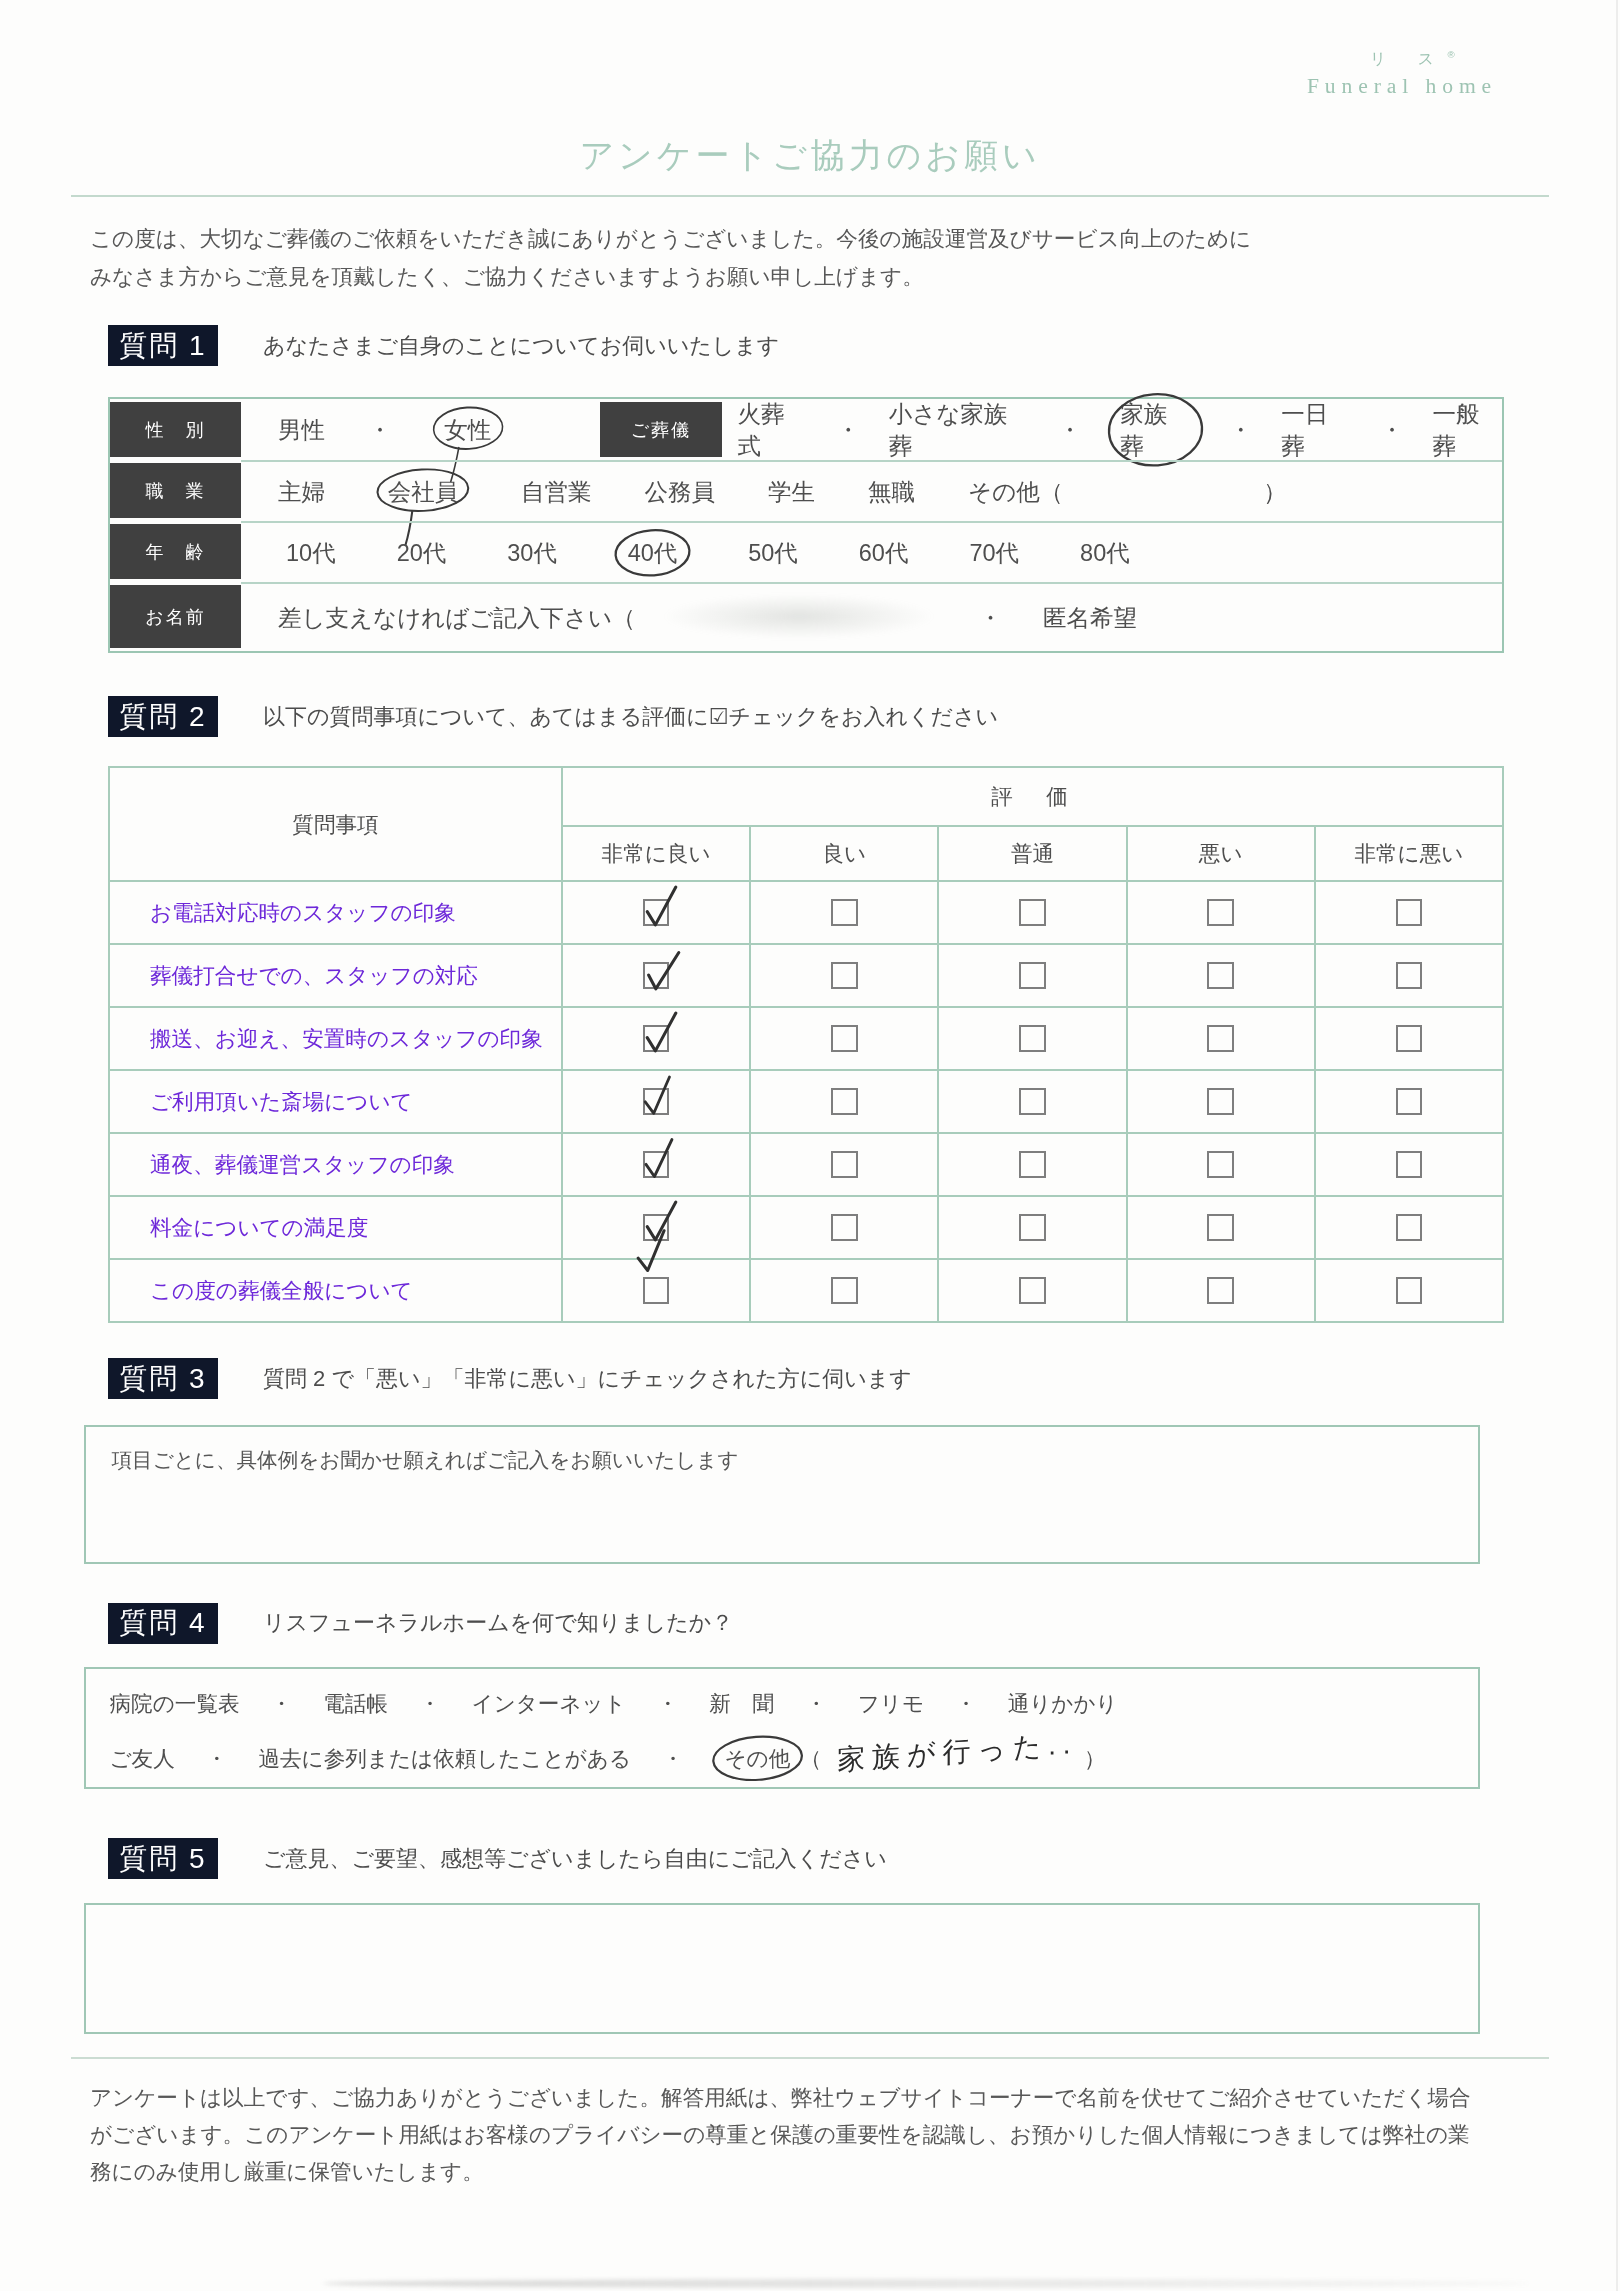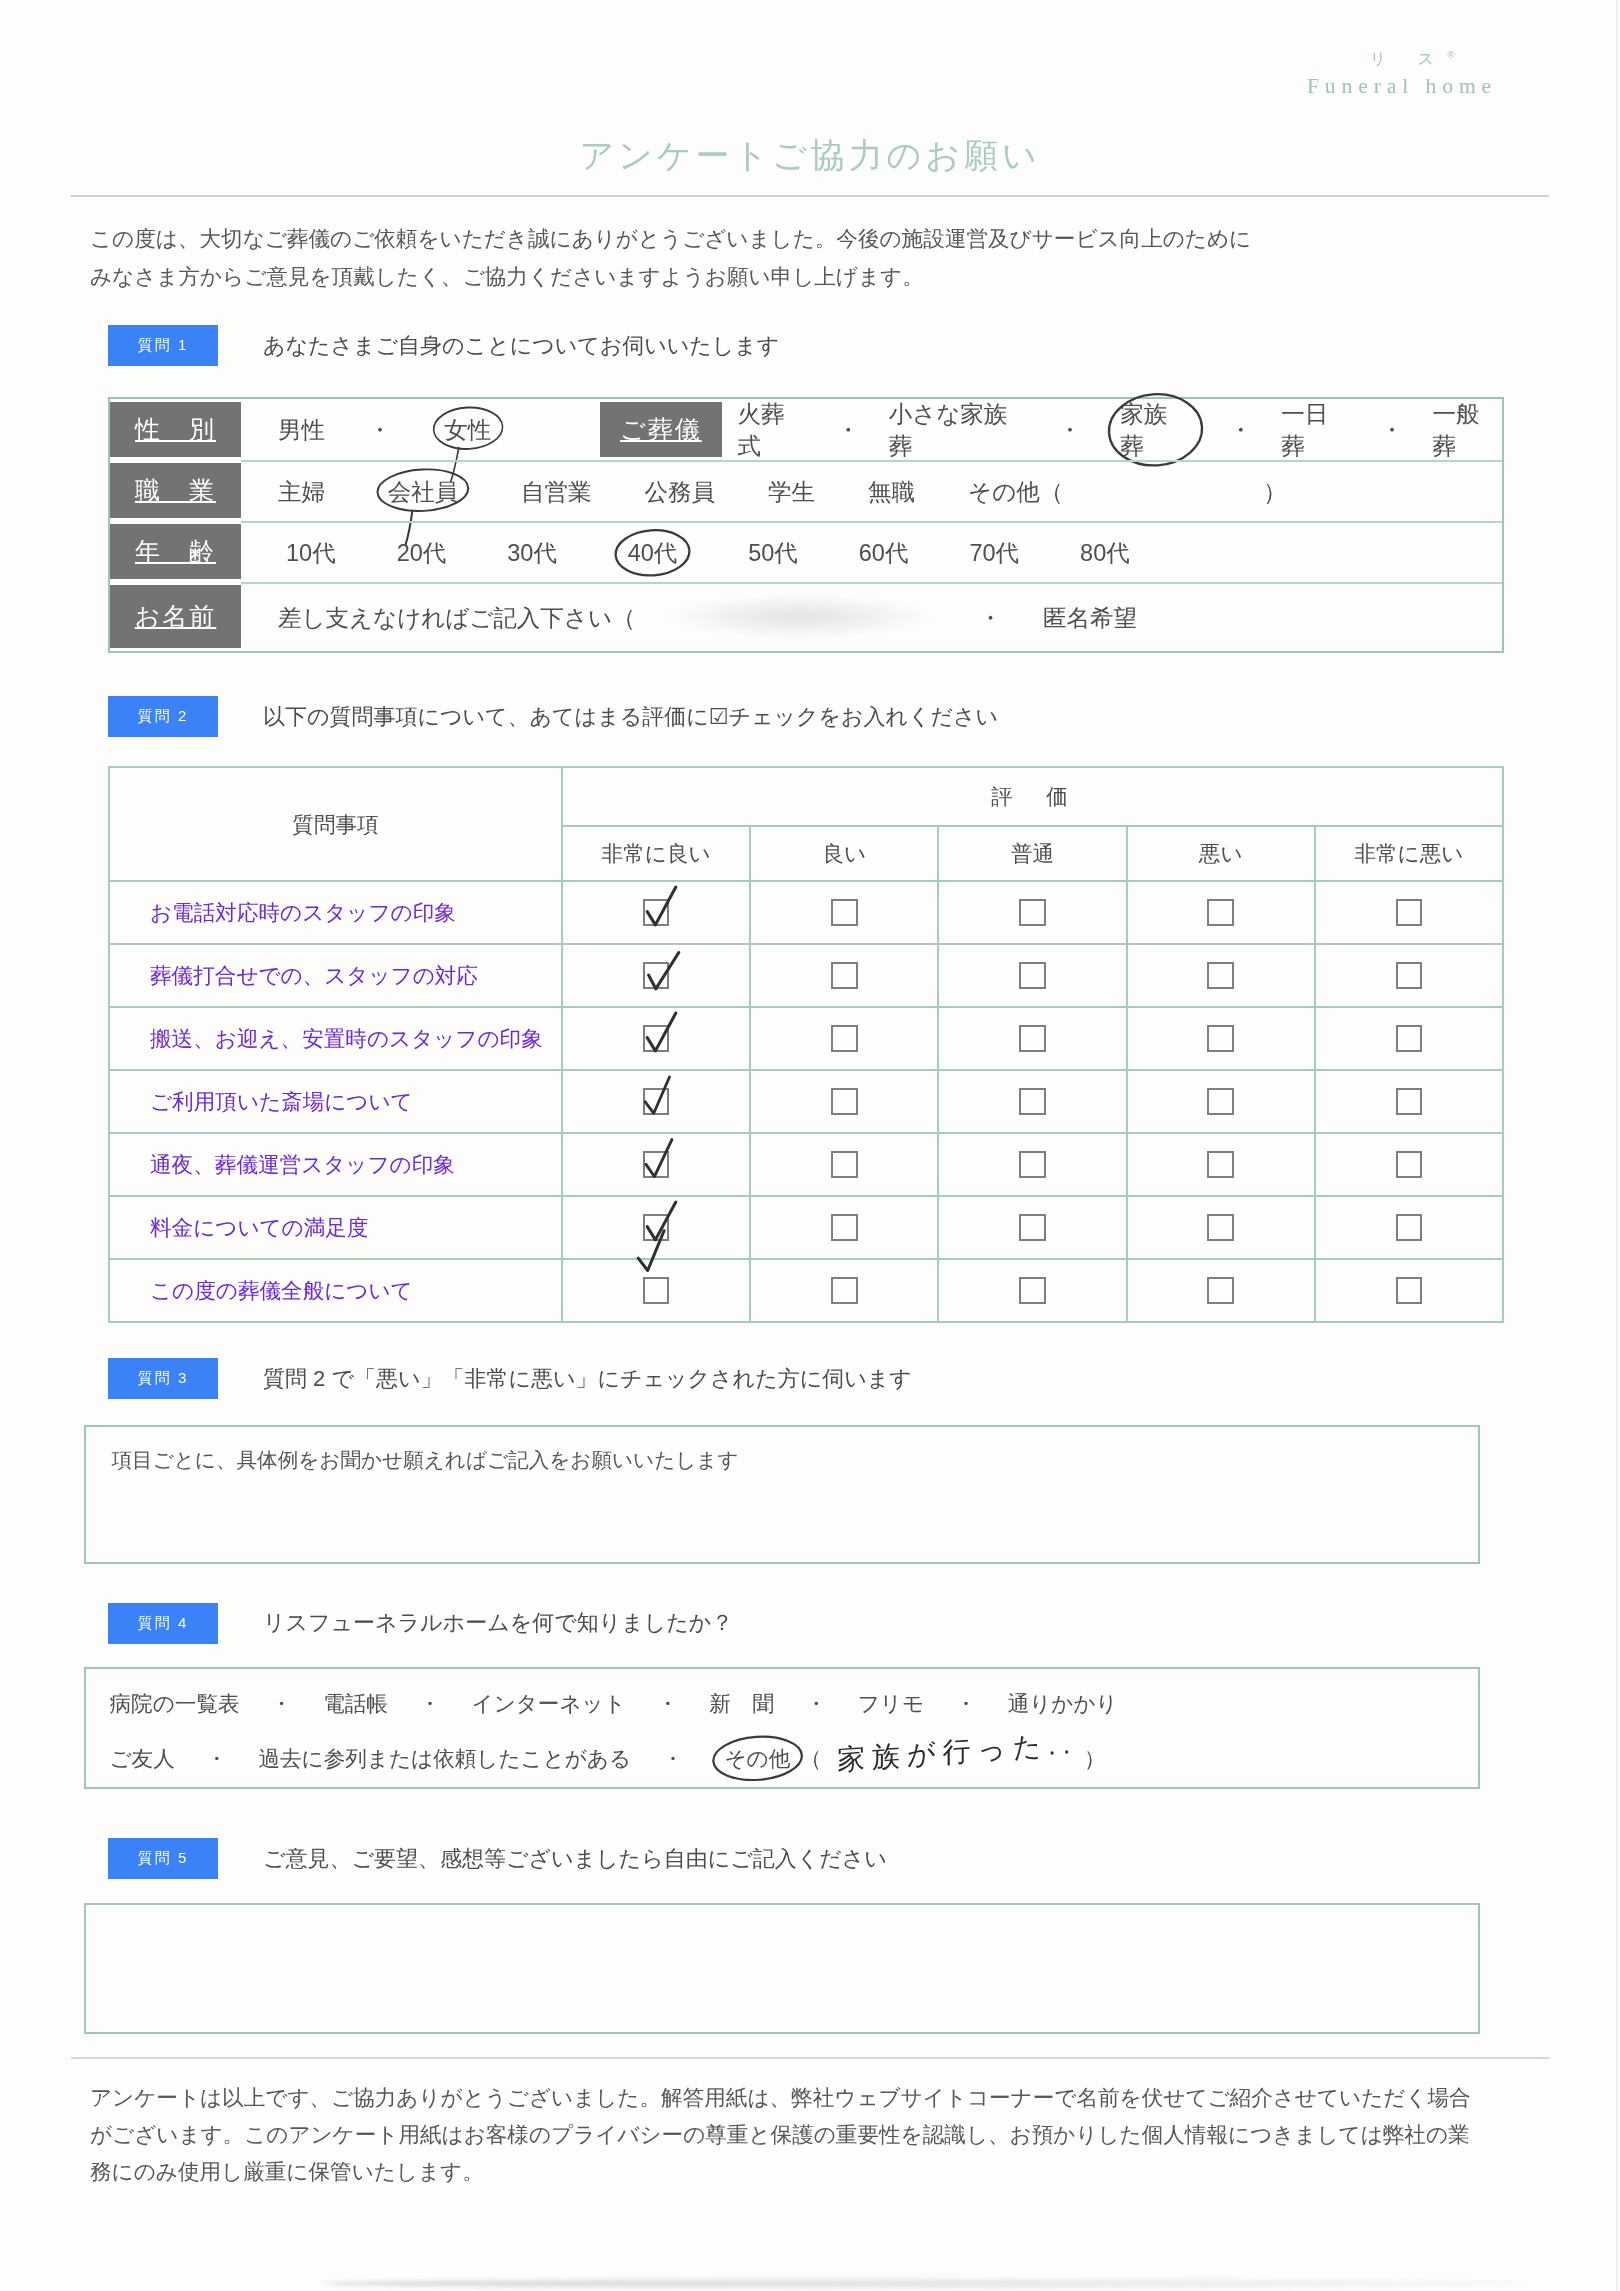--- a/index.html
+++ b/index.html
@@ -17,32 +17,32 @@
   .logo-word { font-family:"Liberation Serif","DejaVu Serif",serif; text-align:center; line-height:55px; margin-top:2px; }
   .logo-r { font-size:78px; }
   .logo-es { font-size:59px; letter-spacing:2px; }
   .logo-sub { font-family:"Liberation Serif","DejaVu Serif",serif; font-size:21.6px; letter-spacing:5.9px; text-align:center; margin-top:3.9px; }
   .rule  { height:2px; background:#c3d9cd; margin:15.7px 71px 0; }
   .rule2 { height:2px; background:#cbdcd2; margin:23.5px 71px 0; }
   .intro { margin:23.5px 90px 0; font-size:21.6px; line-height:38px; color:#575757; }
 
   
   .sect { display:flex; align-items:center; gap:45px; margin-left:108px; }
-  .qbadge { flex:0 0 110px; height:41px; background:#3b82f6; color:#fff; font-size:15px;
+  .qbadge { flex:0 0 110px; height:41px; background:#0f172a; color:#fff; font-size:28px;
             letter-spacing:2px; display:flex; align-items:center; justify-content:center; }
   .sect-h { font-size:22px; color:#4c4c4c; }
   .mt-q1 { margin-top:29px; } .mt-q2 { margin-top:43px; } .mt-q3 { margin-top:35px; }
   .mt-q4 { margin-top:39px; } .mt-q5 { margin-top:49px; }
 
   
   .t1 { position:relative; margin:31px 0 0 108px; width:1396px; border:2px solid #9cc6b3; }
   .t1-row { display:flex; align-items:stretch; height:61px; position:relative; }
   .t1-row.last { height:69px; }
-  .t1-label { flex:0 0 131px; margin:2.9px 0; background:#737373; color:#fff; font-size:25px;
-              letter-spacing:2px; display:flex; align-items:center; justify-content:center;text-decoration:underline; }
+  .t1-label { flex:0 0 131px; margin:2.9px 0; background:#404040; color:#fff; font-size:18px;
+              letter-spacing:2px; display:flex; align-items:center; justify-content:center; }
   .t1-label.mid { flex:0 0 122px; margin:2.9px 3.9px; }
   .t1-content { display:flex; align-items:center; font-size:23.5px; color:#4e4e4e; }
   .bt { border-top:2px solid #b7d4c7; }
   .gcell { flex:0 0 355px; padding-left:37px; }
   .fcell { flex:1; padding-left:11.8px; }
   .ocell { flex:1; padding-left:37px; gap:53px; }
   .acell { flex:1; padding-left:45px; gap:61px; }
   .ncell { flex:1; padding-left:37px; position:relative; }
   .dot { margin:0 29px; }
   .gcell .dot { margin:0 43px; }

